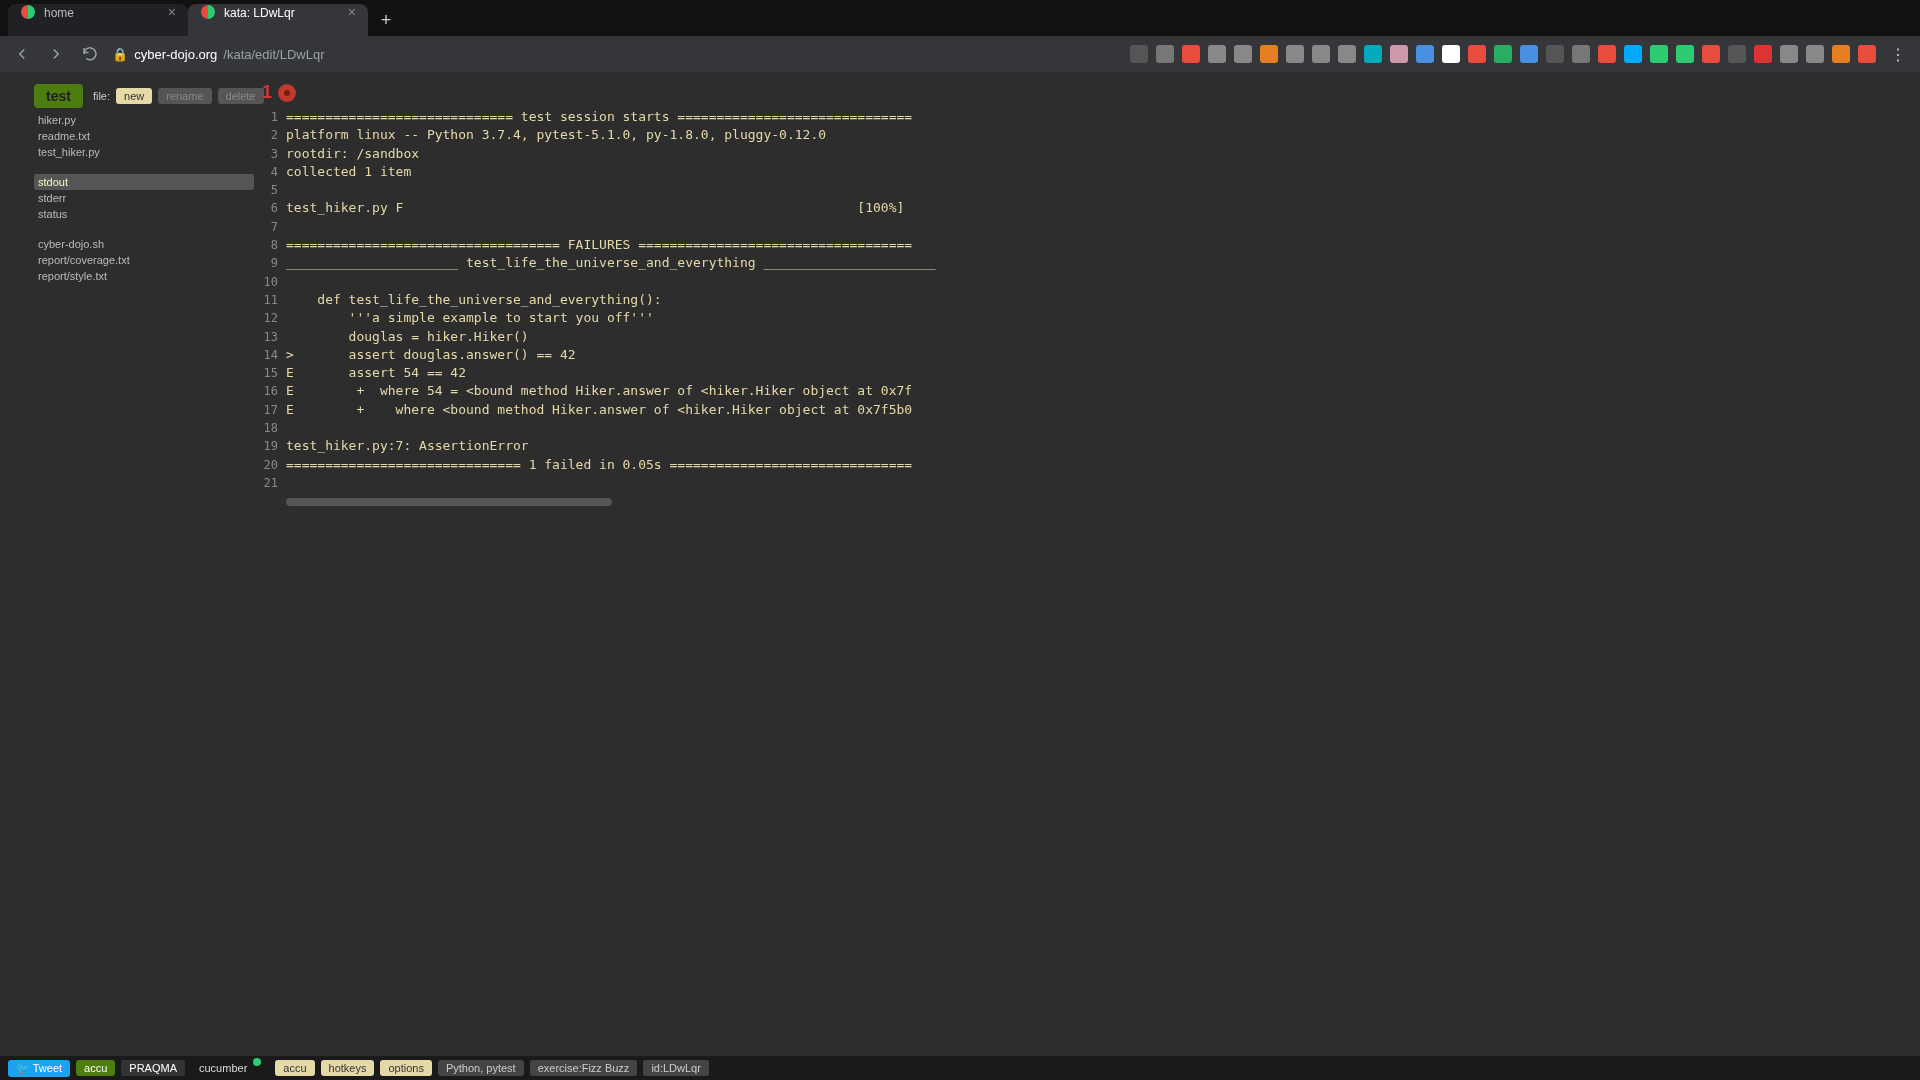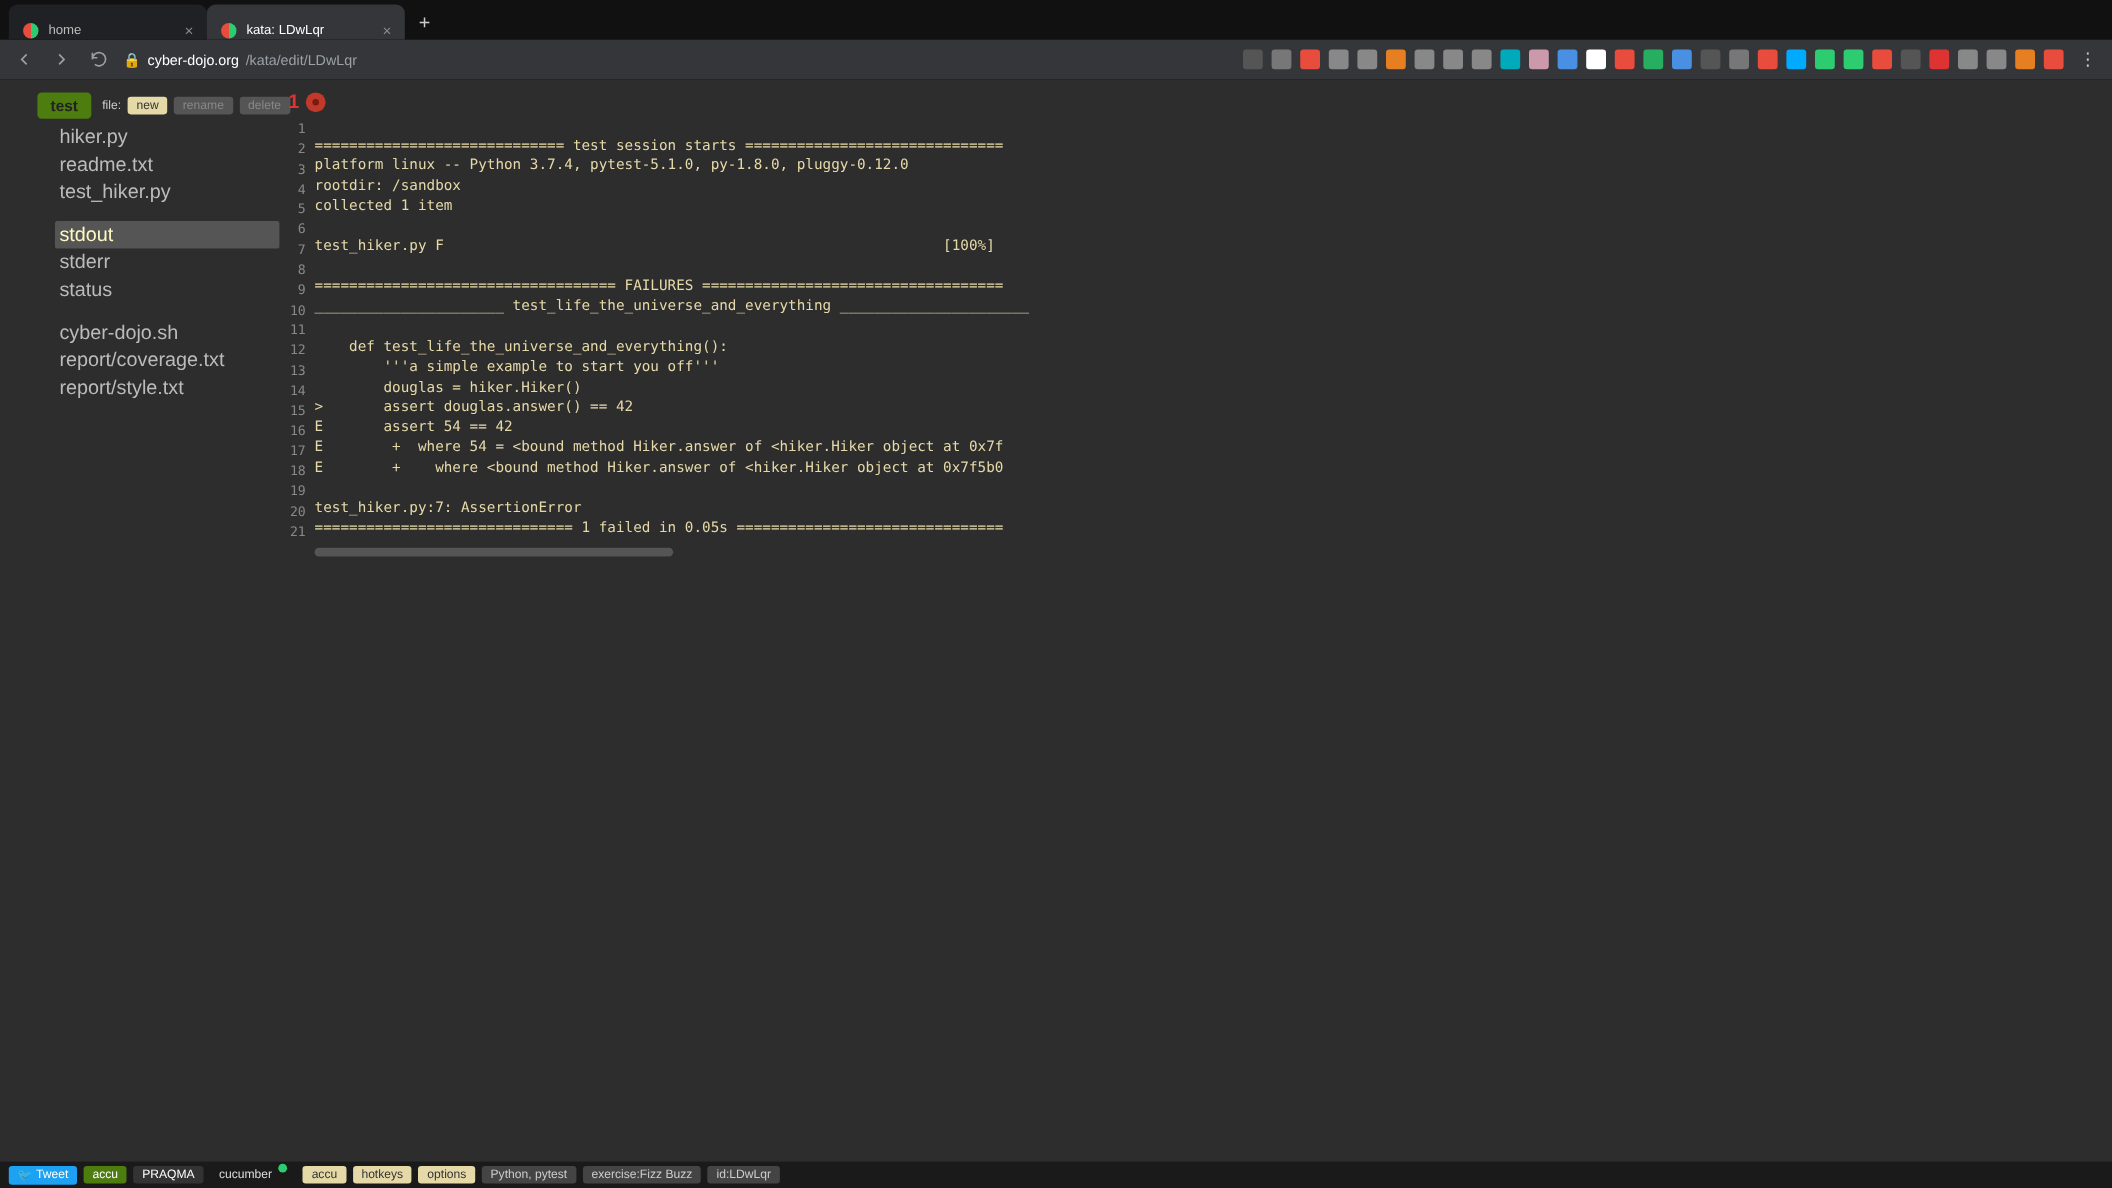--- a/index.html
+++ b/index.html
@@ -1,20 +1,20 @@
 <!DOCTYPE html>
 <html><head>
 <meta charset="utf-8">
 <style>
 * { margin: 0; padding: 0; box-sizing: border-box; }
 body { font-family: -apple-system, BlinkMacSystemFont, "Segoe UI", Arial, sans-serif; background: #000; color: #ccc; width: 1920px; height: 1080px; overflow: hidden; position: relative; }
 
 
 .tabbar { height: 36px; background: #111; display: flex; align-items: flex-end; padding-left: 8px; }
-.tab { height: 32px; display: flex; align-items: flex-start; padding: 16px 12px; font-size: 12px; color: #bbb; border-radius: 8px 8px 0 0; min-width: 180px; max-width: 220px; gap: 8px; }
+.tab { height: 32px; display: flex; align-items: flex-end; padding: 16px 12px; font-size: 12px; color: #bbb; border-radius: 8px 8px 0 0; min-width: 180px; max-width: 220px; gap: 8px; }
 .tab.inactive { background: #202124; }
 .tab.active { background: #35363a; color: #fff; }
 .tab .favicon { width: 16px; height: 16px; display: inline-flex; align-items: center; justify-content: center; }
 .yinyang { width: 14px; height: 14px; border-radius: 50%; background: linear-gradient(90deg, #e74c3c 50%, #2ecc71 50%); position: relative; }
 .tab .title { flex: 1; white-space: nowrap; overflow: hidden; text-overflow: ellipsis; }
 .tab .close { color: #888; font-size: 14px; cursor: pointer; }
 .newtab { width: 28px; height: 28px; display: flex; align-items: center; justify-content: center; color: #ccc; font-size: 18px; cursor: pointer; margin-left: 4px; margin-bottom: 2px; }
 
 .addrbar { height: 36px; background: #35363a; display: flex; align-items: center; padding: 0 10px; gap: 10px; }
 .navicon { width: 24px; height: 24px; display: flex; align-items: center; justify-content: center; color: #9aa0a6; cursor: pointer; }
@@ -32,32 +32,32 @@
 .logo-corner { position: absolute; top: 6px; left: 10px; }
 
 .topbar { position: absolute; top: 12px; left: 34px; display: flex; align-items: center; gap: 6px; }
 .test-btn { background: #4d7c0f; color: #222; border: none; border-radius: 4px; padding: 4px 12px; font-weight: bold; font-size: 14px; cursor: pointer; font-family: inherit; }
 .file-label { color: #ccc; font-size: 11px; margin-left: 4px; }
 .file-btn { background: #e6d9a8; color: #333; border: none; border-radius: 3px; padding: 2px 8px; font-size: 11px; cursor: pointer; font-family: inherit; }
 .file-btn.disabled { background: #555; color: #888; cursor: default; }
 
 .sidebar { position: absolute; top: 40px; left: 34px; width: 220px; }
 .file-list { margin-bottom: 14px; }
-.file-item { font-size: 18px; color: #bbb; padding: 2px 4px; cursor: pointer; border-radius: 2px; margin-left: 16px; }
+.file-item { font-size: 11px; color: #bbb; padding: 2px 4px; cursor: pointer; border-radius: 2px; }
 .file-item.selected { background: #555; color: #fef9c3; }
 
 .header-indicator { position: absolute; top: 10px; left: 262px; display: flex; align-items: center; gap: 6px; }
 .hnum { color: #d33; font-weight: bold; font-size: 18px; }
 .hdot { width: 18px; height: 18px; border-radius: 50%; background: #c0392b; display: flex; align-items: center; justify-content: center; }
 .hdot-inner { width: 6px; height: 6px; border-radius: 50%; background: #7a1a10; }
 
 .editor { position: absolute; top: 36px; left: 258px; right: 300px; bottom: 220px; font-family: "Menlo", "Consolas", monospace; font-size: 13px; color: #e6d9a8; overflow: hidden; }
 .gutter { position: absolute; top: 0; left: 0; width: 24px; text-align: right; color: #888; line-height: 18.3px; padding-right: 4px; }
 .gutter div { height: 18.3px; font-size: 12px; }
-.code { position: absolute; top: 16px; left: 28px; right: 0; white-space: pre; line-height: 18.3px; }
+.code { position: absolute; top: 0; left: 28px; right: 0; white-space: pre; line-height: 18.3px; }
 .code-line { height: 18.3px; }
 .scrollbar-h { position: absolute; left: 28px; bottom: -18px; width: 326px; height: 8px; background: #555; border-radius: 4px; }
 
 
 .bottombar { position: absolute; bottom: 0; left: 0; right: 0; height: 24px; background: #1a1a1a; display: flex; align-items: center; padding: 0 8px; gap: 6px; font-size: 11px; }
 .sponsor-btn { padding: 2px 8px; border-radius: 3px; font-size: 11px; display: flex; align-items: center; gap: 3px; }
 .tweet-btn { background: #1da1f2; color: #fff; }
 .accu-btn { background: #4d7c0f; color: #fff; }
 .praqma-btn { background: #333; color: #fff; }
 .cucumber-btn { color: #ddd; position: relative; }

